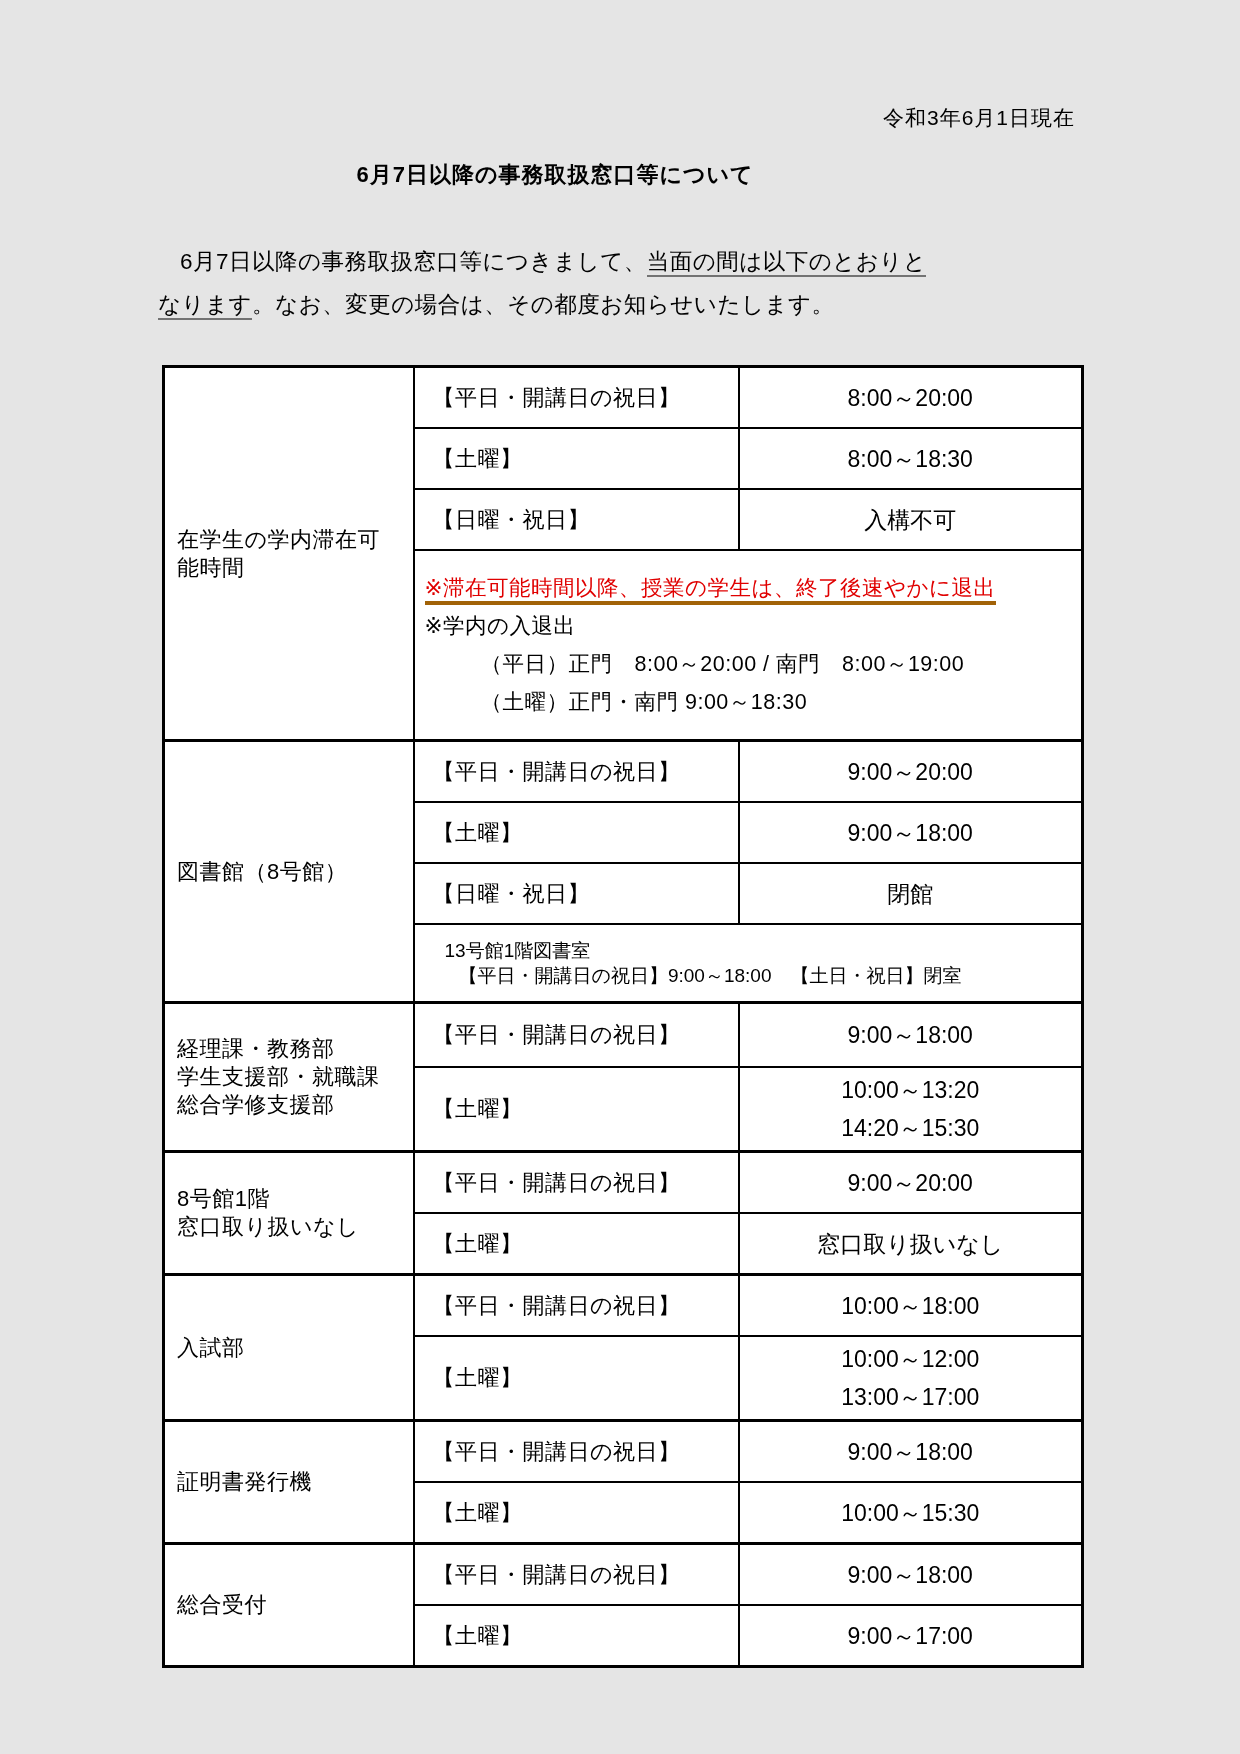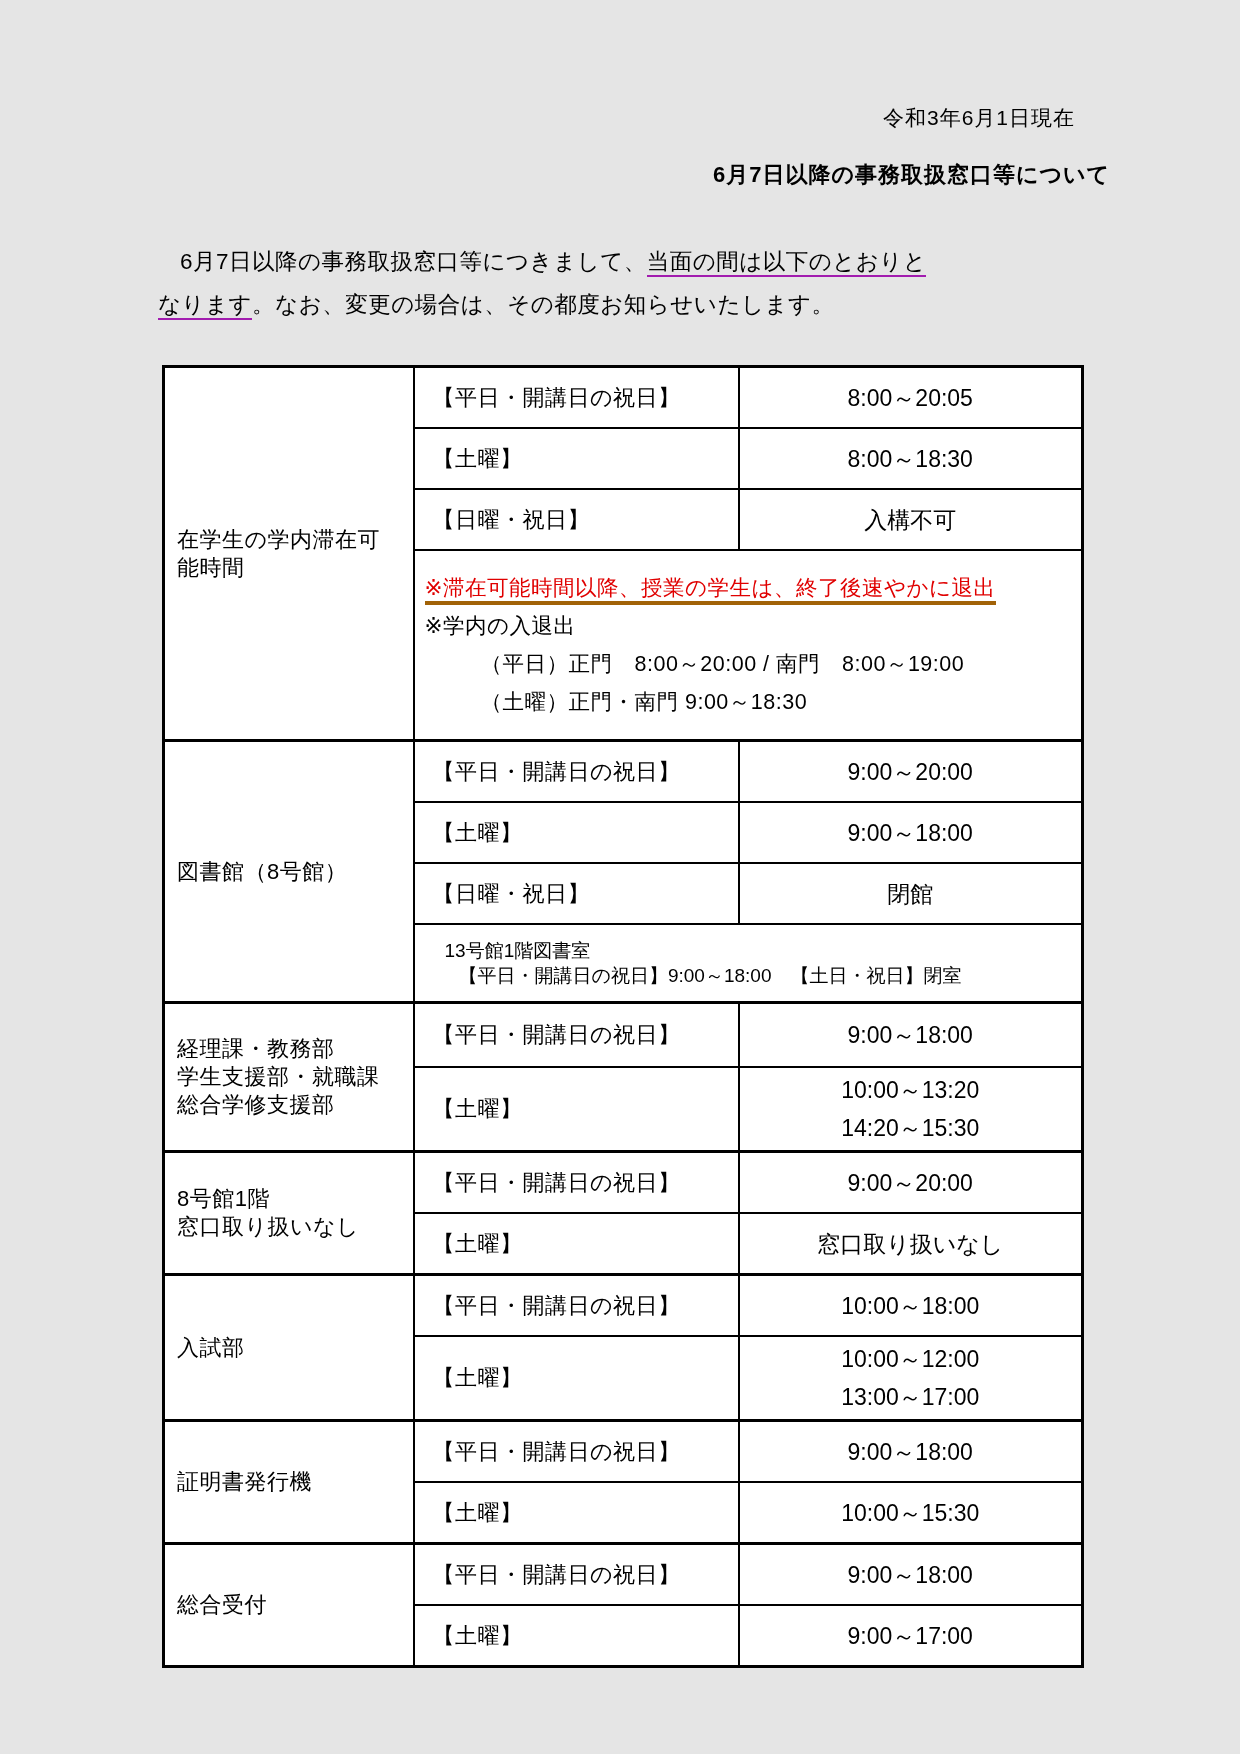--- a/index.html
+++ b/index.html
@@ -10,27 +10,27 @@
     background:#e5e5e5;
     font-family:"Liberation Sans","DejaVu Sans",sans-serif;
     color:#000;
   }
   .date-stamp {
     position:absolute; top:104px; right:165px;
     font-size:21px; letter-spacing:1px;
   }
   .doc-title {
     position:absolute; top:160px; left:0; width:1110px;
-    text-align:right; font-size:22px; font-weight:bold; letter-spacing:1px;
+    text-align:center; font-size:22px; font-weight:bold; letter-spacing:1px;
   }
   .intro {
     position:absolute; top:240px; left:158px; width:870px;
     font-size:22.5px; line-height:43px; text-indent:22px; letter-spacing:0.5px;
   }
-  .ul { border-bottom:2px solid #a21caf; padding-bottom:1px; }
+  .ul { border-bottom:2px solid #737373; padding-bottom:1px; }
   
   .table-wrap { position:absolute; top:365px; left:162px; }
   table.sched {
     border-collapse:collapse; table-layout:fixed;
     width:919px; border:3px solid #000; background:#fff;
   }
   table.sched col.c1 { width:250px; }
   table.sched col.c2 { width:325px; }
   table.sched col.c3 { width:344px; }
   table.sched td { border:2px solid #000; vertical-align:middle; }
@@ -73,21 +73,21 @@
           <col class="c1">
           <col class="c2">
           <col class="c3">
         </colgroup>
       <tbody>
 
         <tr class="sec">
           <td class="hdr" rowspan="4">在学生の学内滞在可
 能時間</td>
           <td class="day h57">【平日・開講日の祝日】</td>
-          <td class="val">8:00～20:05</td>
+          <td class="val">8:00～20:00</td>
         </tr>
         <tr>
           <td class="day h57">【土曜】</td>
           <td class="val">8:00～18:30</td>
         </tr>
         <tr>
           <td class="day h57">【日曜・祝日】</td>
           <td class="val">入構不可</td>
         </tr>
         <tr>

